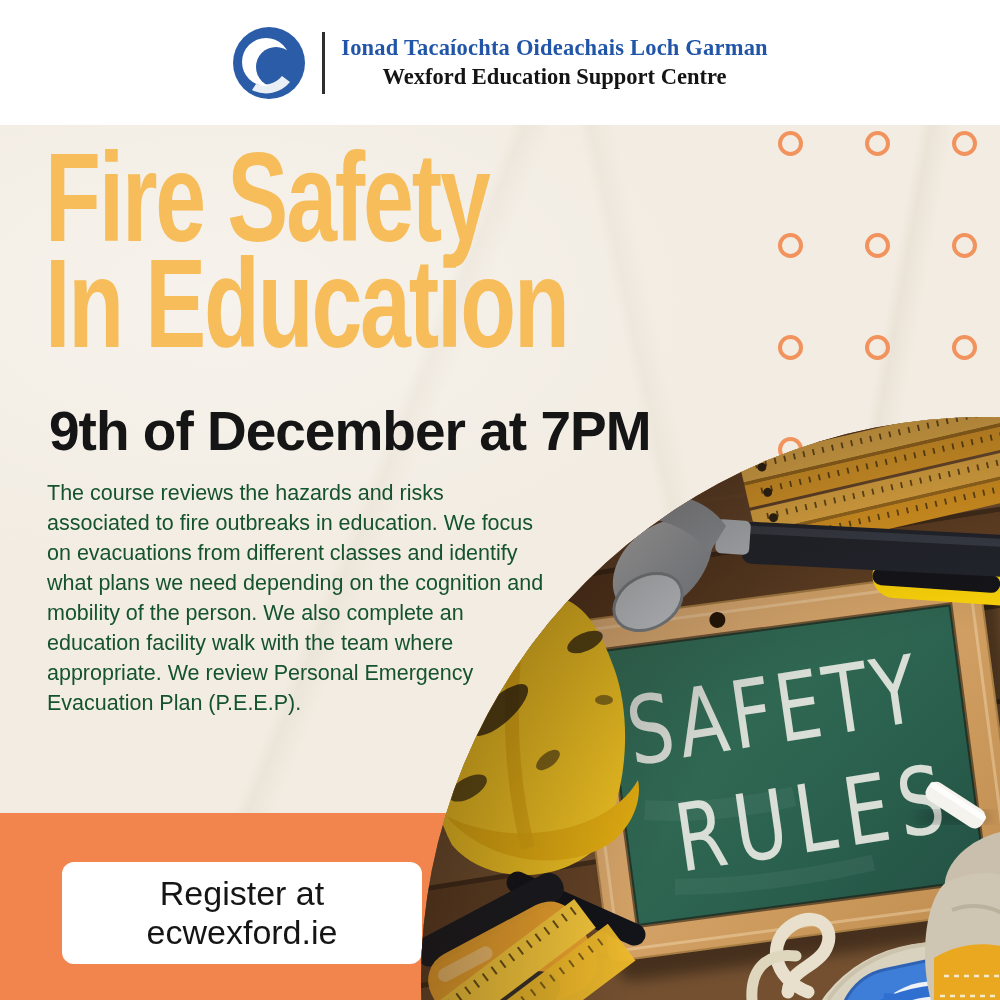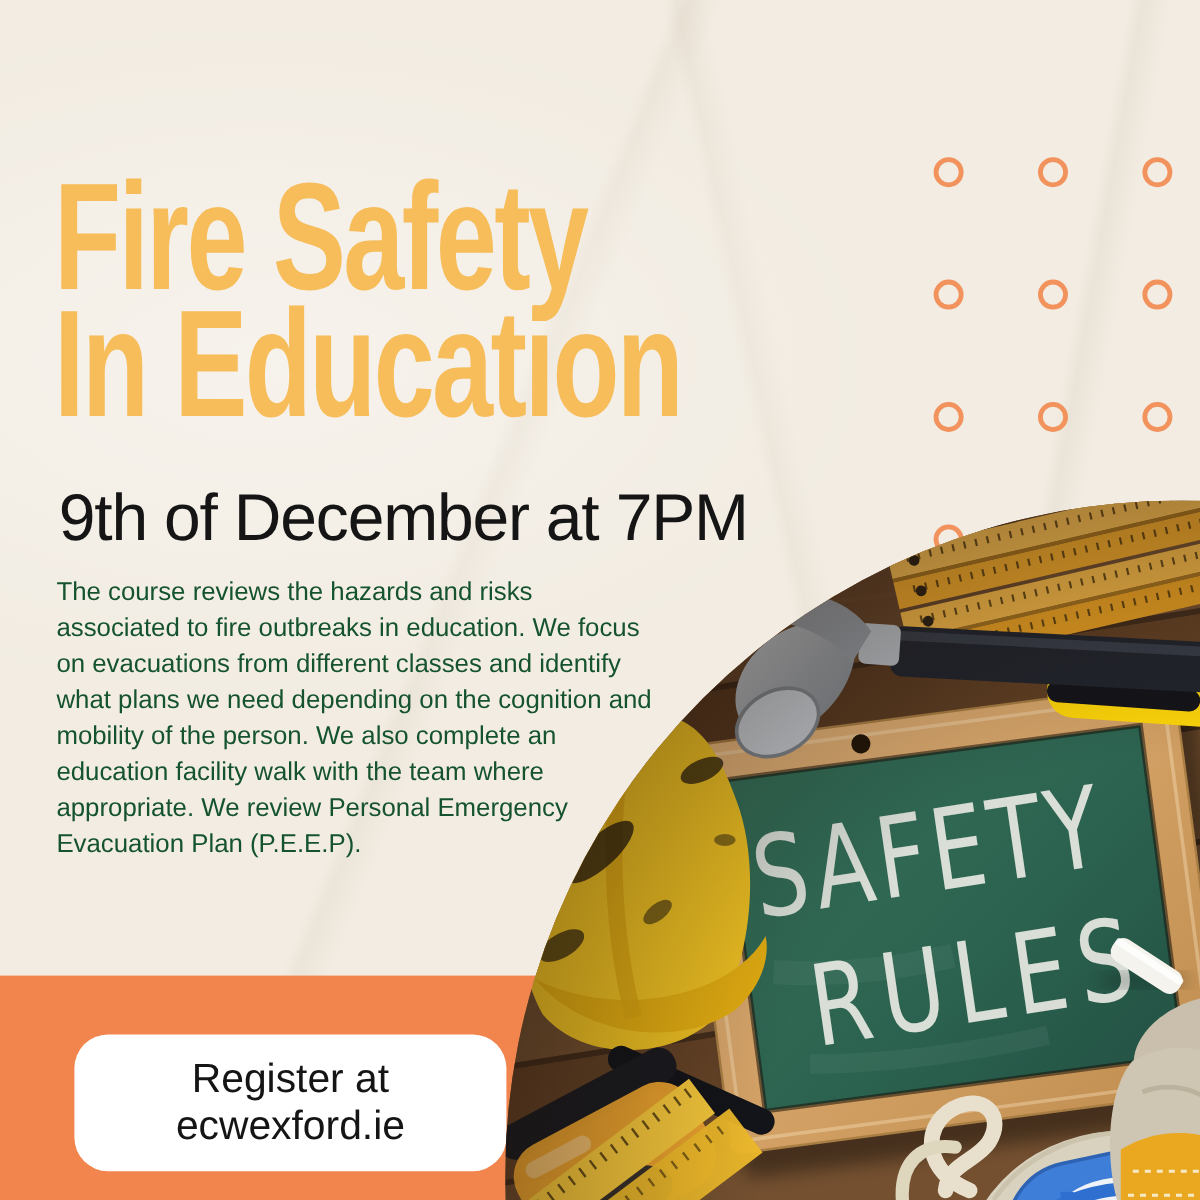--- a/index.html
+++ b/index.html
@@ -48,51 +48,64 @@
   .title-line{
     position:absolute; left:45px; z-index:3; margin:0;
     font-weight:700; font-size:127px; line-height:1; letter-spacing:-3px;
     color:#F6BD5A; white-space:nowrap;
     transform:scaleX(.72); transform-origin:0 50%;
   }
   .title-line-1{ top:134px; }
   .title-line-2{ top:240px; }
   .event-datetime{
     position:absolute; left:49px; top:399px; z-index:3; margin:0;
-    font-weight:400; font-size:55px; letter-spacing:-1px; color:#151515; white-space:nowrap;
+    font-weight:700; font-size:55px; letter-spacing:-1px; color:#151515; white-space:nowrap;
   }
   .course-description{
     position:absolute; left:47px; top:478px; width:505px; z-index:6; margin:0;
     font-size:21.5px; line-height:30px; color:#14532d;
   }
   
   .cta-band{
     position:absolute; left:0; top:813px; width:1000px; height:187px;
     background:#F2854E; z-index:2;
   }
   .register-button{
-    position:absolute; left:62px; top:49px; width:360px; height:114px;
-    background:#FFFFFF; border:none; border-radius:28px; cursor:pointer;
+    position:absolute; left:62px; top:49px; width:360px; height:102px;
+    background:#FFFFFF; border:none; border-radius:12px; cursor:pointer;
     font-family:"Liberation Sans", sans-serif;
     font-size:34px; color:#151515; text-align:center;
   }
   
   .photo-circle{
     position:absolute; left:421px; top:417px; width:1126px; height:1126px;
     border-radius:50%; overflow:hidden; z-index:4;
   }
   .photo-circle svg{ display:block; }
 </style>
 </head>
 <body>
 
 <div class="poster">
 
   <div class="paper-texture"></div>
 
+  <div class="header">
+    <svg class="logo-mark" viewBox="0 0 74 74" aria-hidden="true">
+      <circle cx="37" cy="37" r="36" fill="#2A5CA7"></circle>
+      <circle cx="34" cy="36" r="24" fill="#FFFFFF"></circle>
+      <circle cx="44" cy="41" r="20" fill="#2A5CA7"></circle>
+      <path d="M 20,64 A 31,31 0 0 0 58,56 L 50,50 A 25,25 0 0 1 24,58 Z" fill="#FFFFFF" opacity=".9"></path>
+    </svg>
+    <div class="header-divider"></div>
+    <div class="org-names">
+      <div class="org-irish">Ionad Tacaíochta Oideachais Loch Garman</div>
+      <div class="org-english">Wexford Education Support Centre</div>
+    </div>
+  </div>
 
   <div class="dot-grid">
     <span class="dot-ring"></span>
     <span class="dot-ring"></span>
     <span class="dot-ring"></span>
     <span class="dot-ring"></span>
     <span class="dot-ring"></span>
     <span class="dot-ring"></span>
     <span class="dot-ring"></span>
     <span class="dot-ring"></span>

